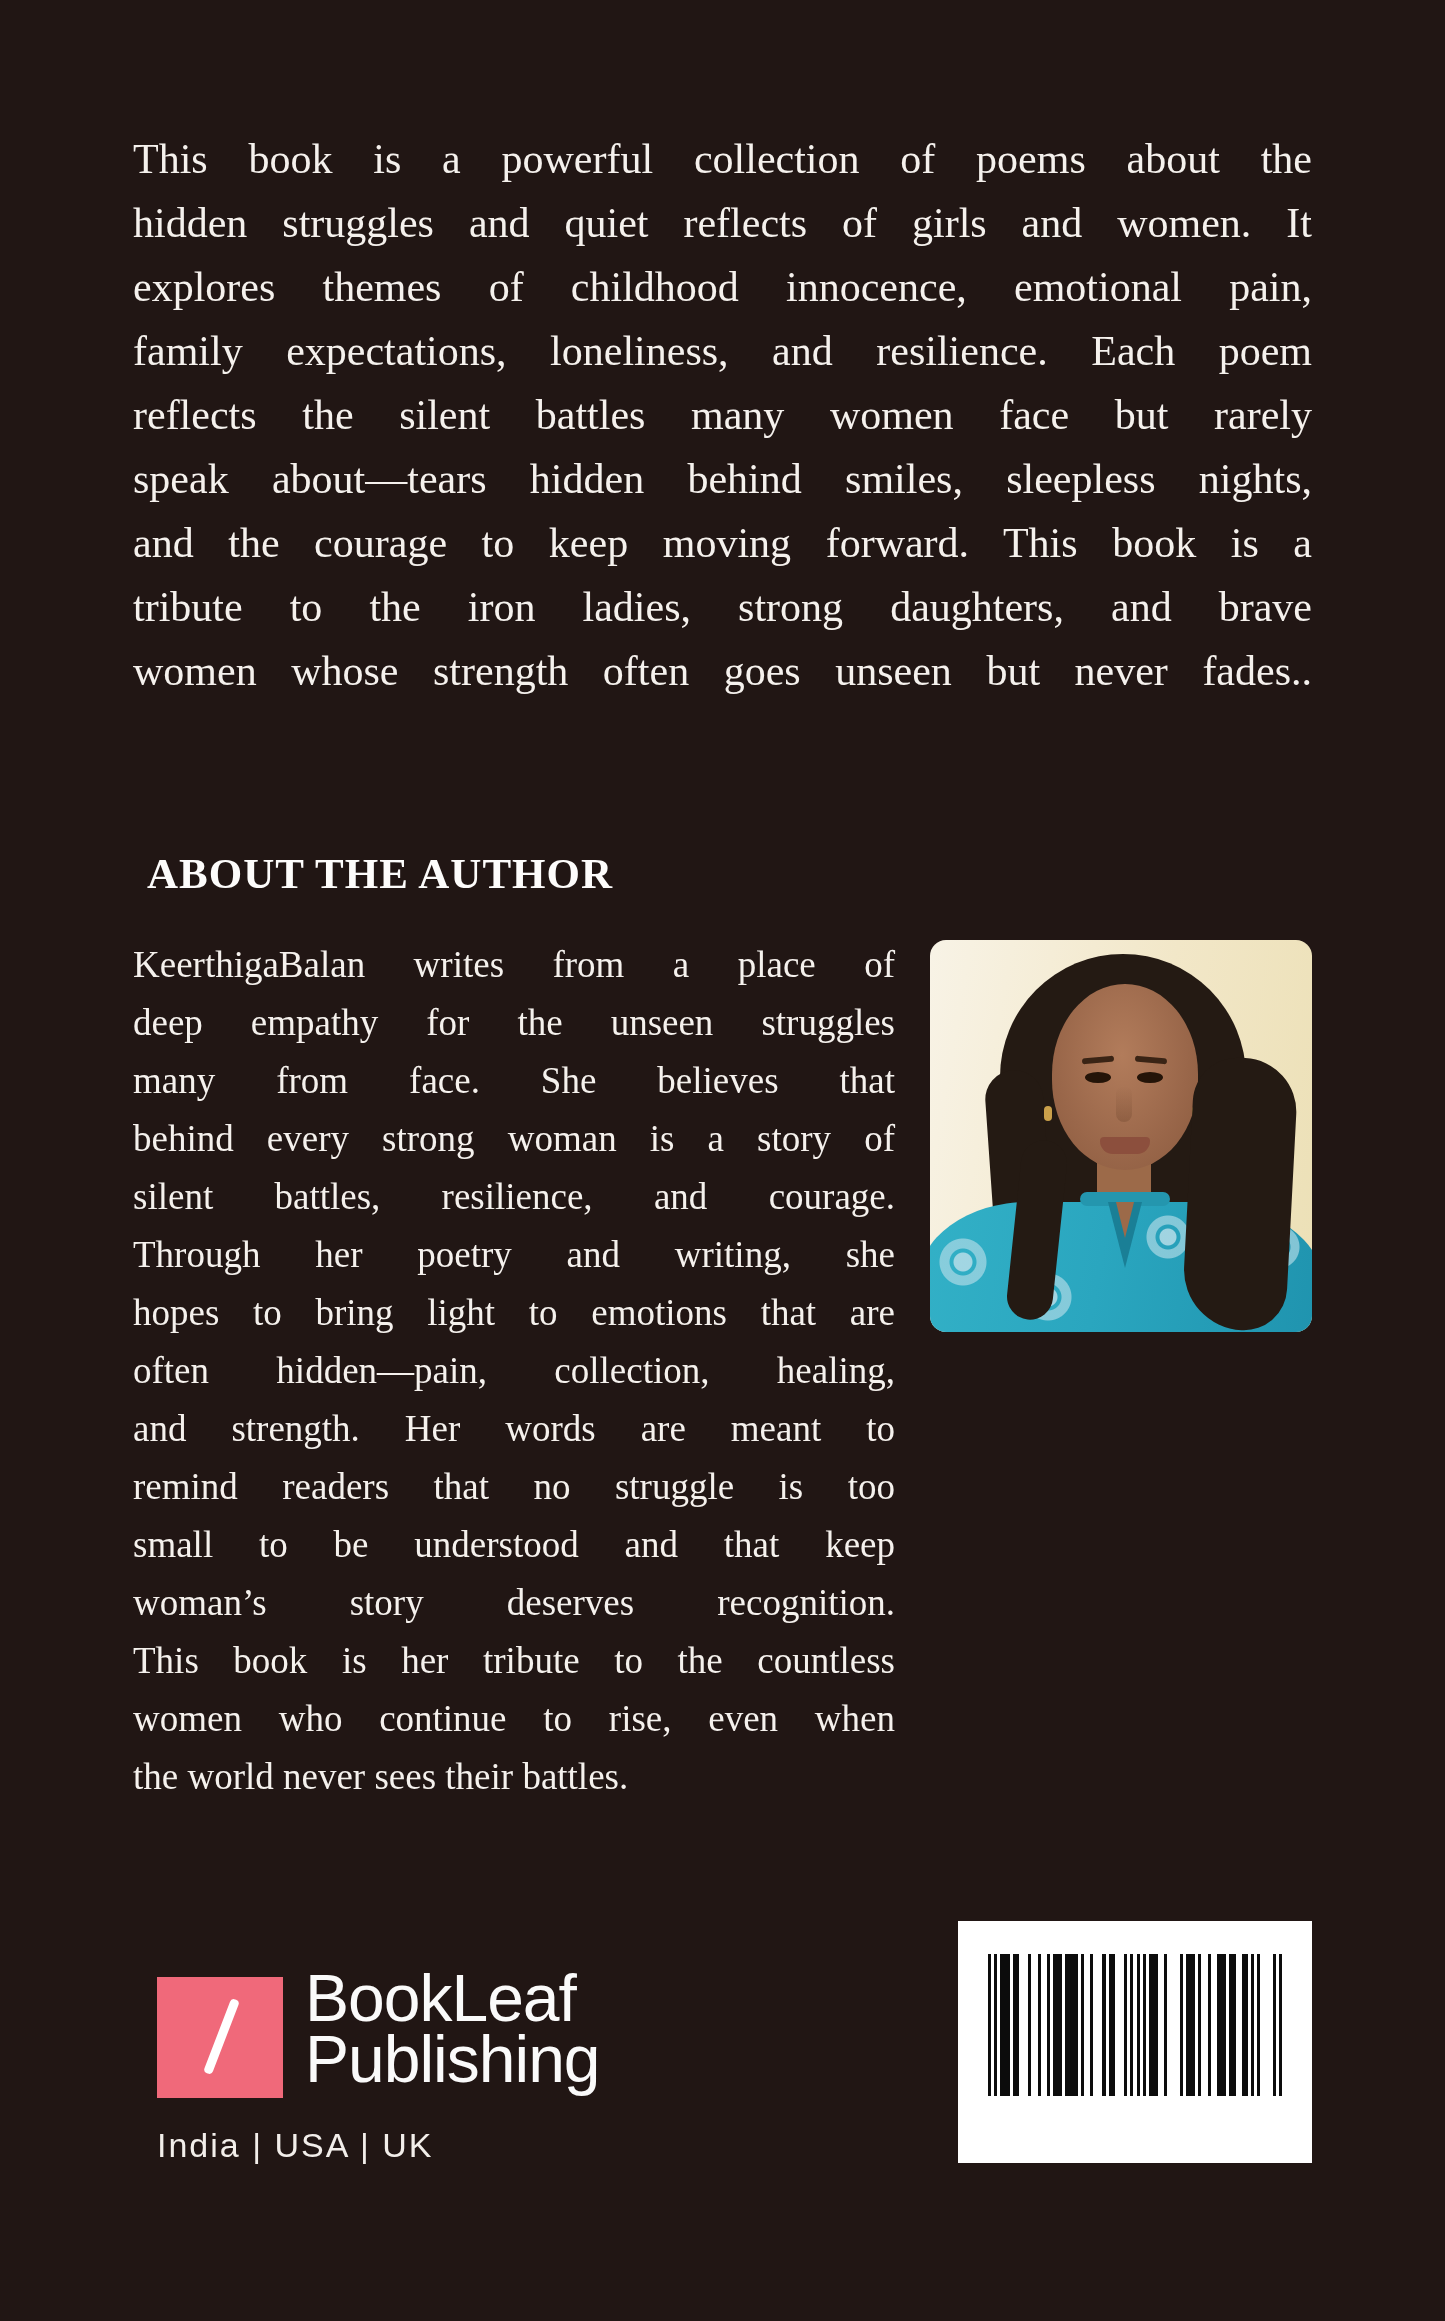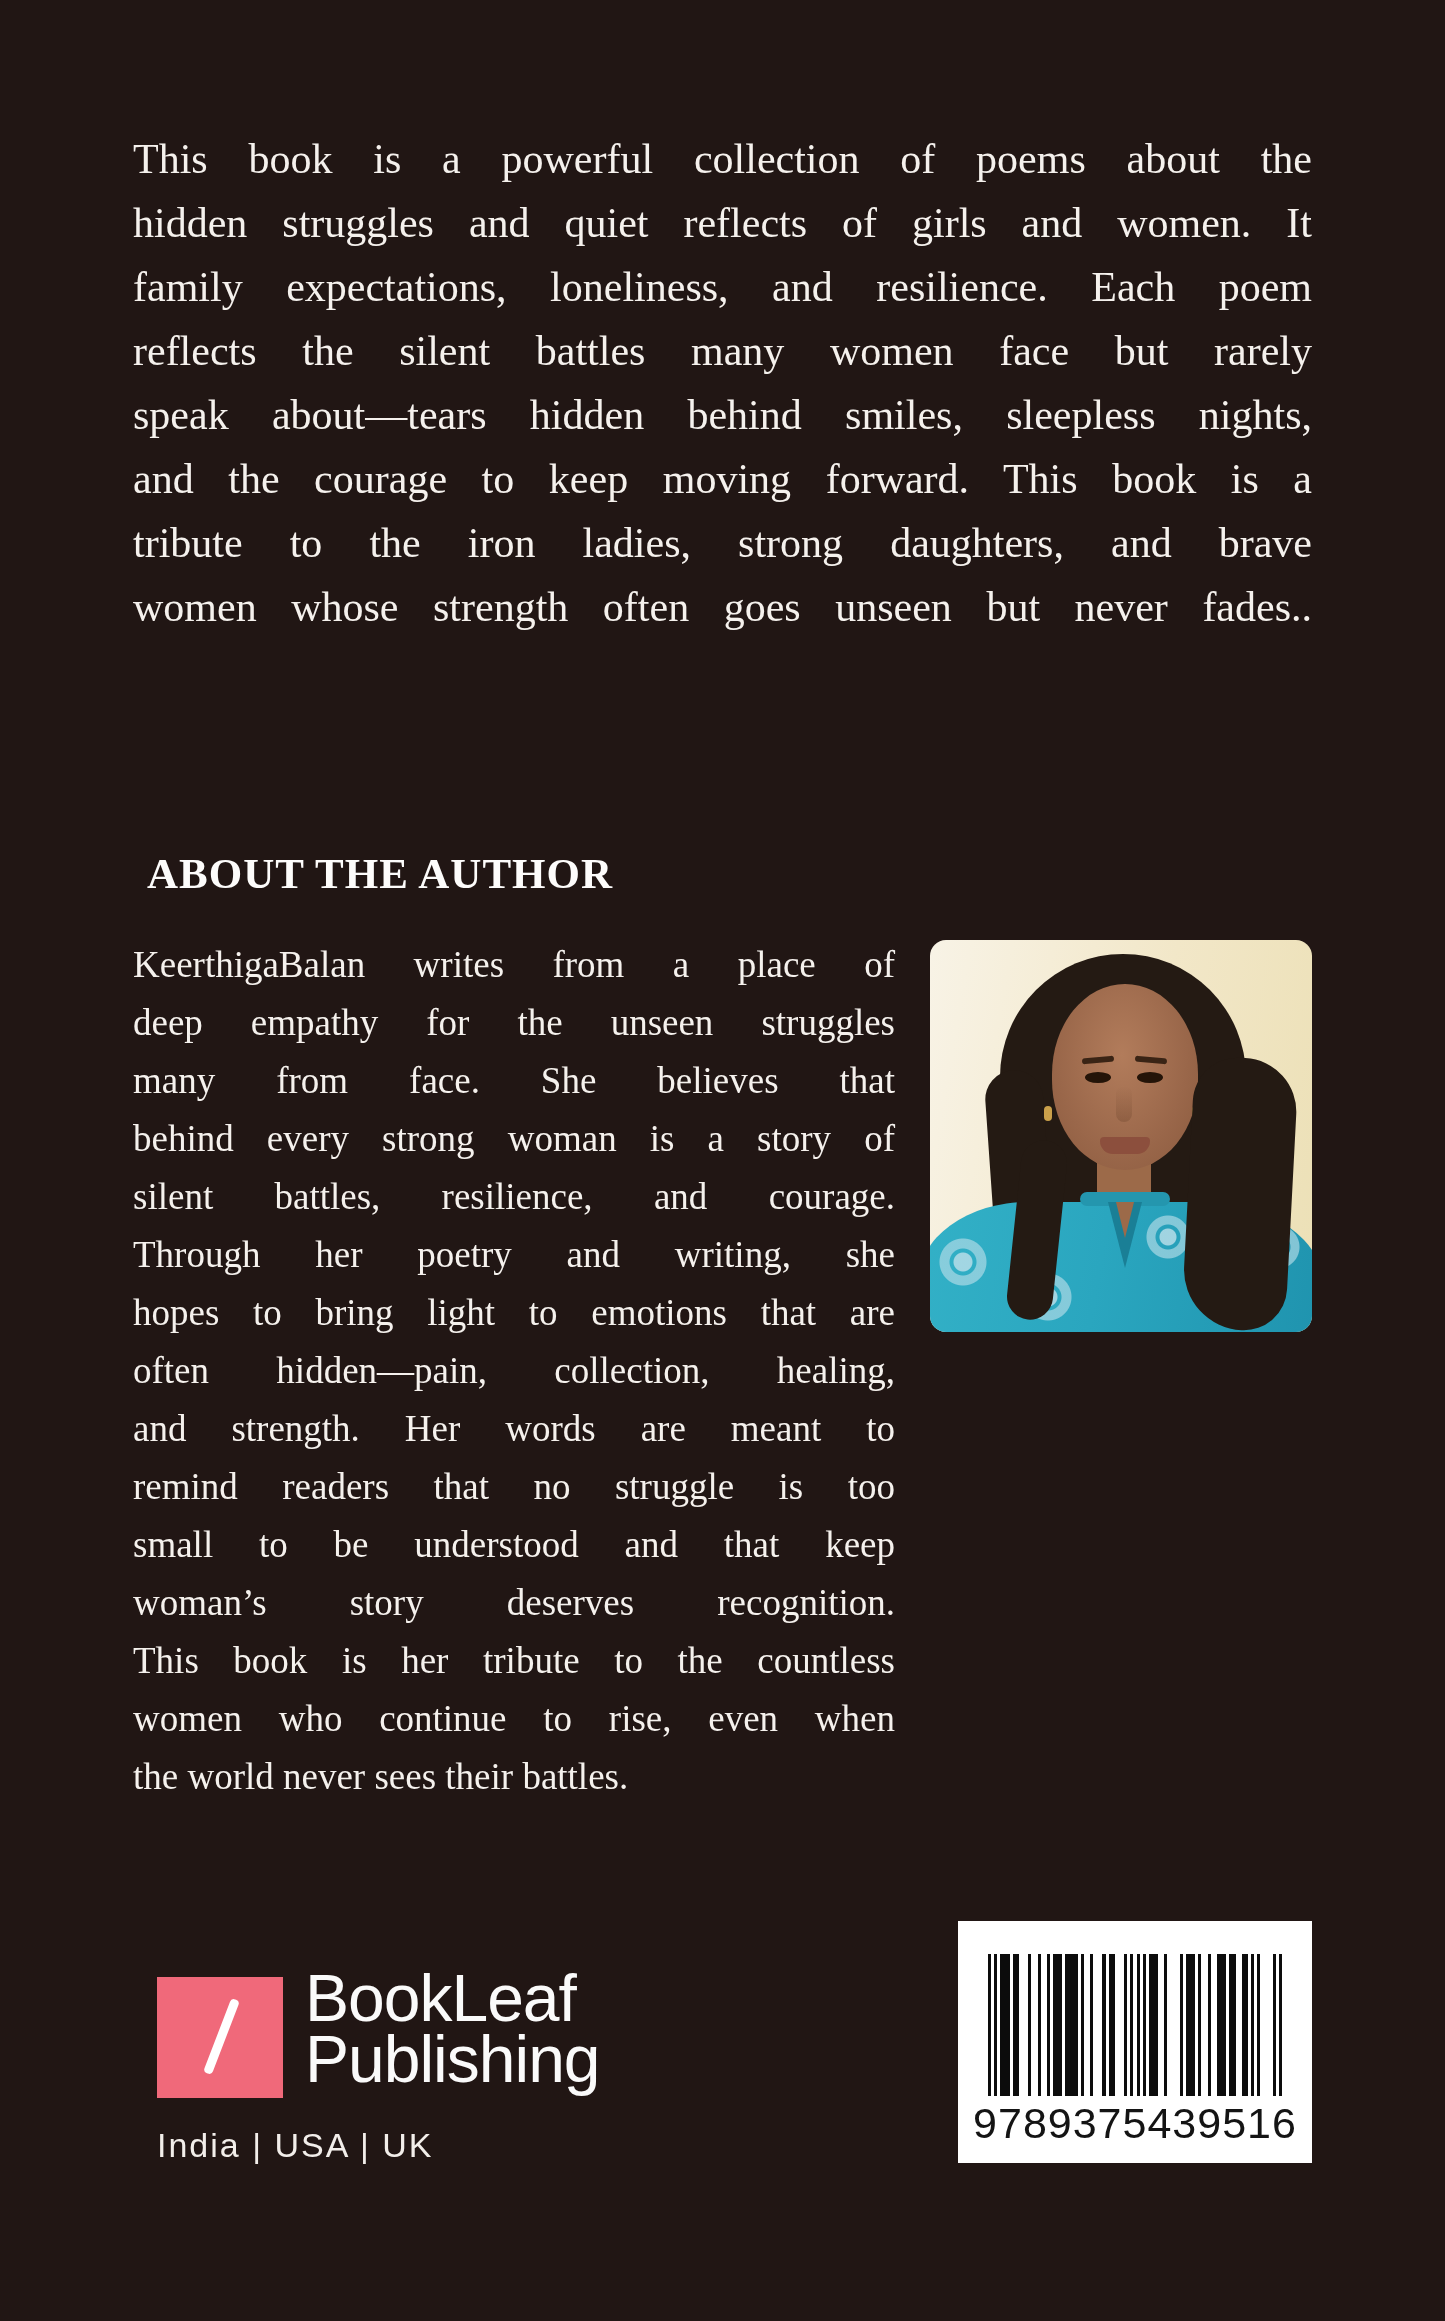--- a/index.html
+++ b/index.html
@@ -93,20 +93,21 @@
     font-size:43px;letter-spacing:1px;color:#141414;}
 </style>
 </head>
 <body>
 
 <div class="page">
 
   <div class="textblock description">
       <div class="jline">This book is a powerful collection of poems about the</div>
       <div class="jline">hidden struggles and quiet reflects of girls and women. It</div>
+      <div class="jline">explores themes of childhood innocence, emotional pain,</div>
       <div class="jline">family expectations, loneliness, and resilience. Each poem</div>
       <div class="jline">reflects the silent battles many women face but rarely</div>
       <div class="jline">speak about—tears hidden behind smiles, sleepless nights,</div>
       <div class="jline">and the courage to keep moving forward. This book is a</div>
       <div class="jline">tribute to the iron ladies, strong daughters, and brave</div>
       <div class="jline last">women whose strength often goes unseen but never fades..</div>
     </div>
 
   <h2 class="about-heading">ABOUT THE AUTHOR</h2>
 
@@ -249,16 +250,15 @@
         <i></i>
         <i class="b"></i>
         <i></i>
         <i></i>
         <i></i>
         <i></i>
         <i class="b"></i>
         <i></i>
         <i class="b"></i>
       </div>
-    <div class="isbn">9789375439516</div>
   </div>
 
 </div>
 
 </body></html>

